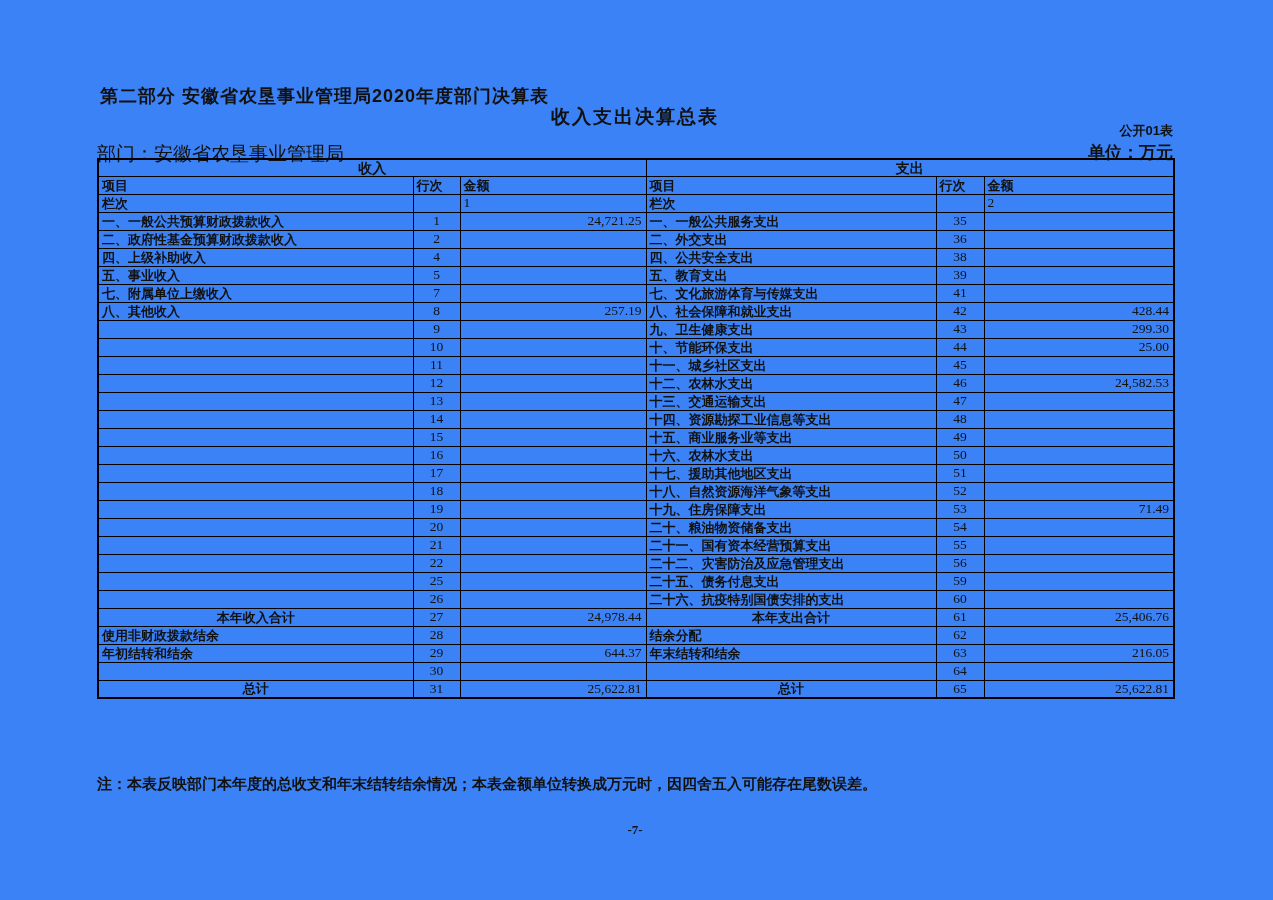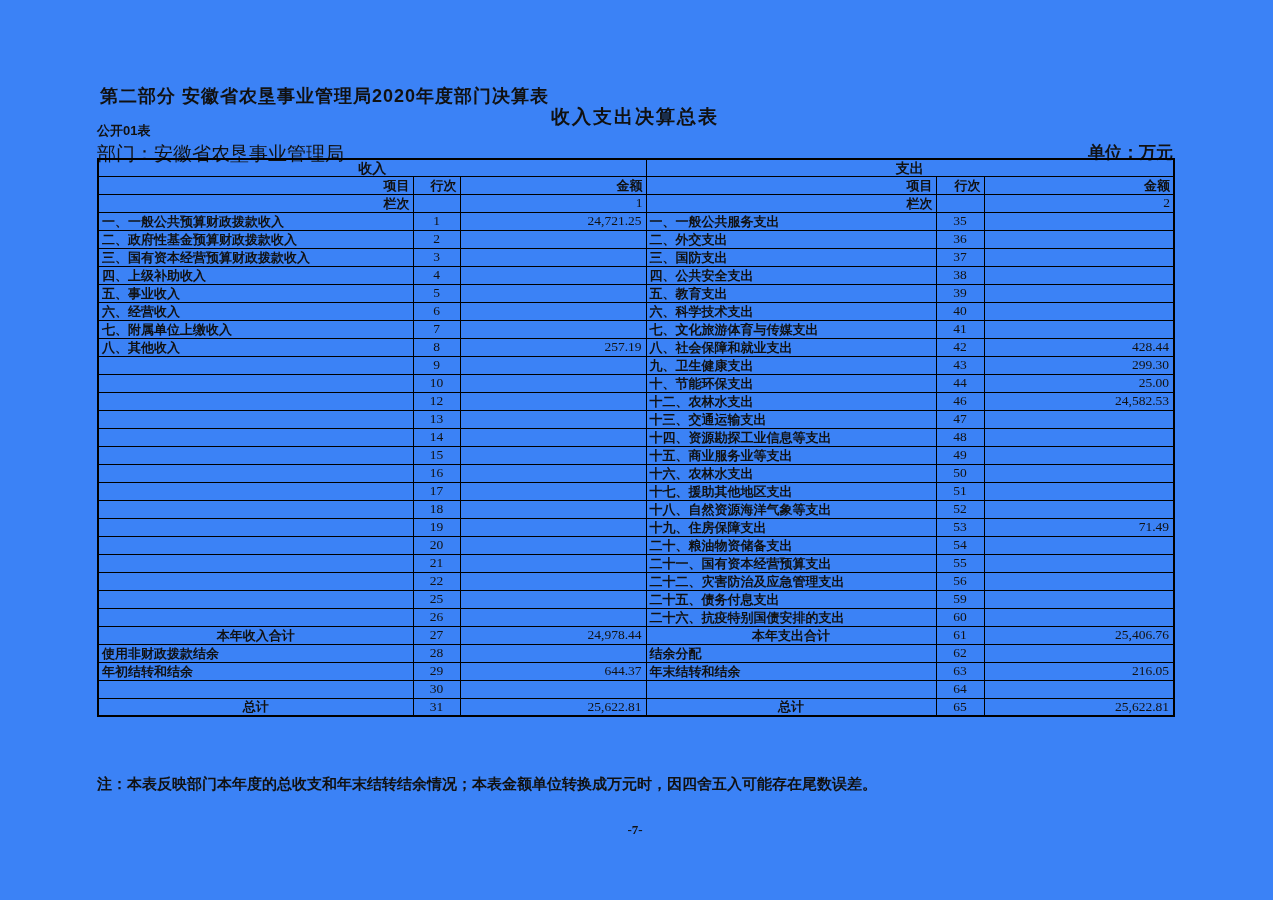--- a/index.html
+++ b/index.html
@@ -12,21 +12,21 @@
   .section-title {
     position:absolute; left:100px; top:84px;
     font-size:18px; font-weight:bold; letter-spacing:1px; white-space:nowrap;
   }
   .table-title {
     position:absolute; left:97px; top:104px; width:1076px;
     text-align:center; font-size:19px; font-weight:bold; letter-spacing:2px;
   }
   .table-code {
     position:absolute; left:97px; top:122px; width:1076px;
-    text-align:left; font-size:13px; font-weight:bold;
+    text-align:right; font-size:13px; font-weight:bold;
   }
   .dept-line {
     position:absolute; left:97px; top:141px;
     font-size:19px; font-weight:normal; white-space:nowrap;
   }
   .unit-line {
     position:absolute; left:97px; top:141px; width:1076px;
     text-align:right; font-size:17px; font-weight:bold;
   }
   table.acct-table {
@@ -34,21 +34,21 @@
     border-collapse:collapse; table-layout:fixed;
     border:2px solid #000;
   }
   .acct-table th, .acct-table td {
     border:1px solid #000; overflow:hidden; white-space:nowrap;
     font-size:13px; line-height:1; vertical-align:middle; padding:0 3px;
   }
   tr.group-row { height:17px;padding-left:8px; }
   tr.group-row th { font-size:14px; font-weight:bold; text-align:center; }
   tr.col-row { height:18px; }
-  tr.col-row th { font-weight:bold; text-align:right; }
+  tr.col-row th { font-weight:bold; text-align:left; }
   tr.col-row th.num { font-family:"Liberation Serif", serif; font-weight:normal; font-size:13.5px; }
   tbody tr { height:18px; }
   td.cell-item { text-align:left; font-weight:bold; }
   td.cell-total { text-align:center; }
   td.cell-no {
     text-align:center; font-family:"Liberation Serif", serif; font-size:13.5px;
   }
   td.cell-amt {
     text-align:right; font-family:"Liberation Serif", serif; font-size:13.5px; padding-right:4px;
   }
@@ -114,49 +114,33 @@
         </tr>
         <tr>
           <td class="cell-item">二、政府性基金预算财政拨款收入</td>
           <td class="cell-no">2</td>
           <td class="cell-amt"></td>
           <td class="cell-item">二、外交支出</td>
           <td class="cell-no">36</td>
           <td class="cell-amt"></td>
         </tr>
         <tr>
-          <td class="cell-item">三、国有资本经营预算财政拨款收入</td>
-          <td class="cell-no">3</td>
-          <td class="cell-amt"></td>
-          <td class="cell-item">三、国防支出</td>
-          <td class="cell-no">37</td>
-          <td class="cell-amt"></td>
-        </tr>
-        <tr>
           <td class="cell-item">四、上级补助收入</td>
           <td class="cell-no">4</td>
           <td class="cell-amt"></td>
           <td class="cell-item">四、公共安全支出</td>
           <td class="cell-no">38</td>
           <td class="cell-amt"></td>
         </tr>
         <tr>
           <td class="cell-item">五、事业收入</td>
           <td class="cell-no">5</td>
           <td class="cell-amt"></td>
           <td class="cell-item">五、教育支出</td>
           <td class="cell-no">39</td>
-          <td class="cell-amt"></td>
-        </tr>
-        <tr>
-          <td class="cell-item">六、经营收入</td>
-          <td class="cell-no">6</td>
-          <td class="cell-amt"></td>
-          <td class="cell-item">六、科学技术支出</td>
-          <td class="cell-no">40</td>
           <td class="cell-amt"></td>
         </tr>
         <tr>
           <td class="cell-item">七、附属单位上缴收入</td>
           <td class="cell-no">7</td>
           <td class="cell-amt"></td>
           <td class="cell-item">七、文化旅游体育与传媒支出</td>
           <td class="cell-no">41</td>
           <td class="cell-amt"></td>
         </tr>
@@ -176,20 +160,28 @@
           <td class="cell-no">43</td>
           <td class="cell-amt">299.30</td>
         </tr>
         <tr>
           <td class="cell-item"></td>
           <td class="cell-no">10</td>
           <td class="cell-amt"></td>
           <td class="cell-item">十、节能环保支出</td>
           <td class="cell-no">44</td>
           <td class="cell-amt">25.00</td>
+        </tr>
+        <tr>
+          <td class="cell-item"></td>
+          <td class="cell-no">11</td>
+          <td class="cell-amt"></td>
+          <td class="cell-item">十一、城乡社区支出</td>
+          <td class="cell-no">45</td>
+          <td class="cell-amt"></td>
         </tr>
         <tr>
           <td class="cell-item"></td>
           <td class="cell-no">12</td>
           <td class="cell-amt"></td>
           <td class="cell-item">十二、农林水支出</td>
           <td class="cell-no">46</td>
           <td class="cell-amt">24,582.53</td>
         </tr>
         <tr>

